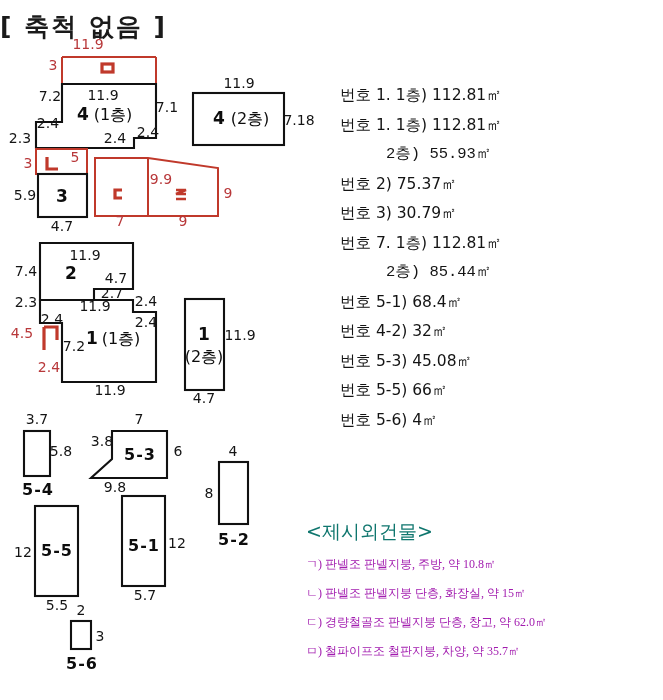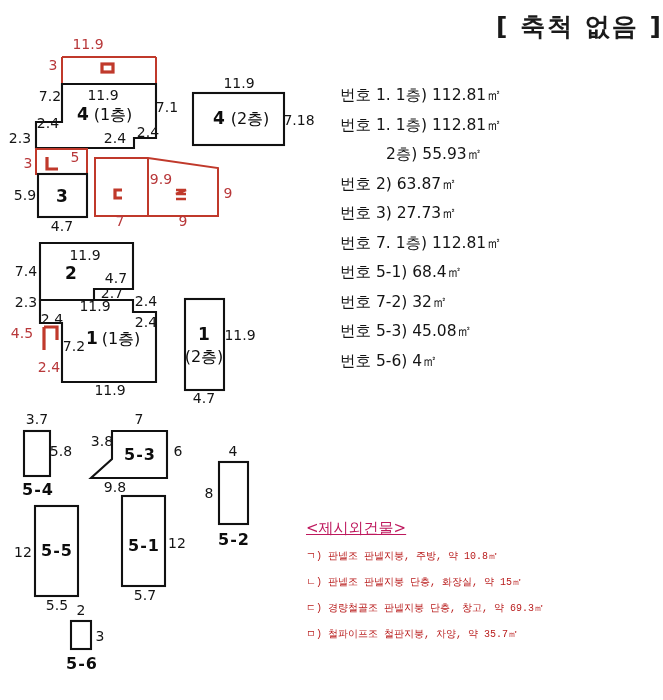--- a/index.html
+++ b/index.html
@@ -23,21 +23,21 @@
     width: 663px;
     height: 700px;
   }
 
   
   .title {
     position: absolute;
     left: 0;
     top: 10px;
     width: 663px;
-    text-align: right;
+    text-align: left;
     font-size: 25px;
     font-weight: bold;
     letter-spacing: 2px;
     color: #1a1a1a;
     font-family: "DejaVu Sans", "Liberation Sans", sans-serif;
   }
 
   
   .drawing {
     position: absolute;
@@ -57,42 +57,42 @@
   .area-line {
     font-size: 15.5px;
     color: #141414;
     line-height: 1.0;
     margin-bottom: 14px;
     white-space: nowrap;
     font-family: "DejaVu Sans", "Liberation Sans", sans-serif;
   }
   .area-line.indent {
     padding-left: 46px;
+    font-family: Liberation Mono, monospace;
   }
 
   
   .legend {
     position: absolute;
     left: 306px;
     top: 519px;
     width: 356px;
   }
   .legend-head {
-    font-size: 15px;
-    color: #be185d;
+    font-size: 19px;
+    color: #0f766e;
     margin-bottom: 11px;
     font-family: "DejaVu Sans", "Liberation Sans", sans-serif;
-    text-decoration: underline;
   }
   .legend-line {
-    font-size: 10px;
-    color: #b91c1c;
+    font-size: 12px;
+    color: #a21caf;
     margin-bottom: 12px;
     white-space: nowrap;
-    font-family: Liberation Mono, monospace;
+    font-family: Liberation Serif, serif;
   }
 
   svg text {
     font-family: "DejaVu Sans", "Liberation Sans", sans-serif;
   }
   .dim {
     font-size: 14px;
     fill: #141414;
   }
   .dim-red {
@@ -237,30 +237,32 @@
     <text class="dim" x="81" y="615" text-anchor="middle">2</text>
     <text class="dim" x="100" y="641" text-anchor="middle">3</text>
     <text class="bldg-tag" x="82" y="669" text-anchor="middle">5-6</text>
 
   </svg>
 
   <div class="area-list">
     <div class="area-line">번호 1. 1층) 112.81㎡</div>
     <div class="area-line">번호 1. 1층) 112.81㎡</div>
     <div class="area-line indent">2층) 55.93㎡</div>
-    <div class="area-line">번호 2) 63.87㎡</div>
-    <div class="area-line">번호 3) 27.73㎡</div>
+    <div class="area-line">번호 2) 75.37㎡</div>
+    <div class="area-line">번호 3) 30.79㎡</div>
     <div class="area-line">번호 7. 1층) 112.81㎡</div>
+    <div class="area-line indent">2층) 85.44㎡</div>
     <div class="area-line">번호 5-1) 68.4㎡</div>
-    <div class="area-line">번호 7-2) 32㎡</div>
+    <div class="area-line">번호 4-2) 32㎡</div>
     <div class="area-line">번호 5-3) 45.08㎡</div>
+    <div class="area-line">번호 5-5) 66㎡</div>
     <div class="area-line">번호 5-6) 4㎡</div>
   </div>
 
   <div class="legend">
     <div class="legend-head">&lt;제시외건물&gt;</div>
     <div class="legend-line">ㄱ) 판넬조 판넬지붕,  주방, 약 10.8㎡</div>
     <div class="legend-line">ㄴ) 판넬조 판넬지붕 단층,  화장실, 약 15㎡</div>
-    <div class="legend-line">ㄷ) 경량철골조 판넬지붕 단층,  창고, 약 69.3㎡</div>
+    <div class="legend-line">ㄷ) 경량철골조 판넬지붕 단층,  창고, 약 62.0㎡</div>
     <div class="legend-line">ㅁ) 철파이프조 철판지붕,  차양, 약 35.7㎡</div>
   </div>
 
 </div>
 
 </body></html>

